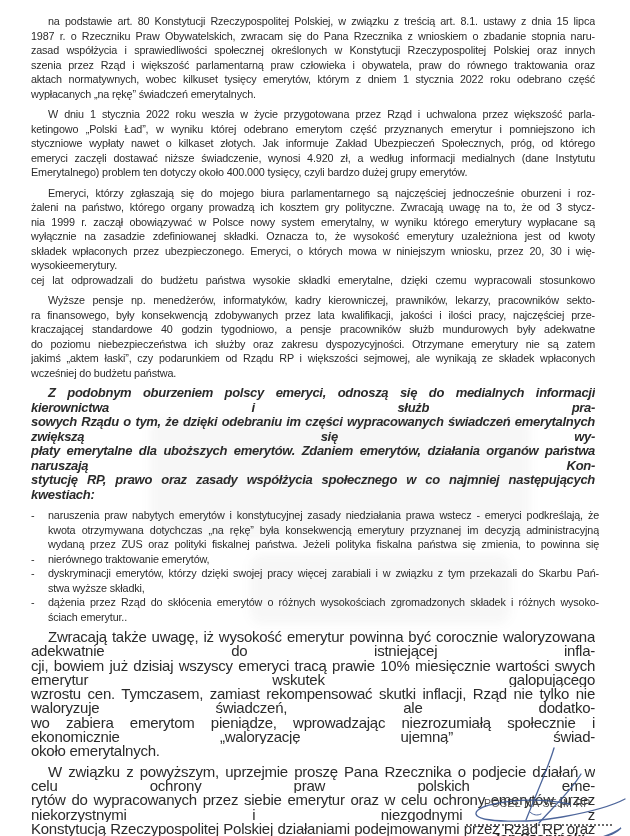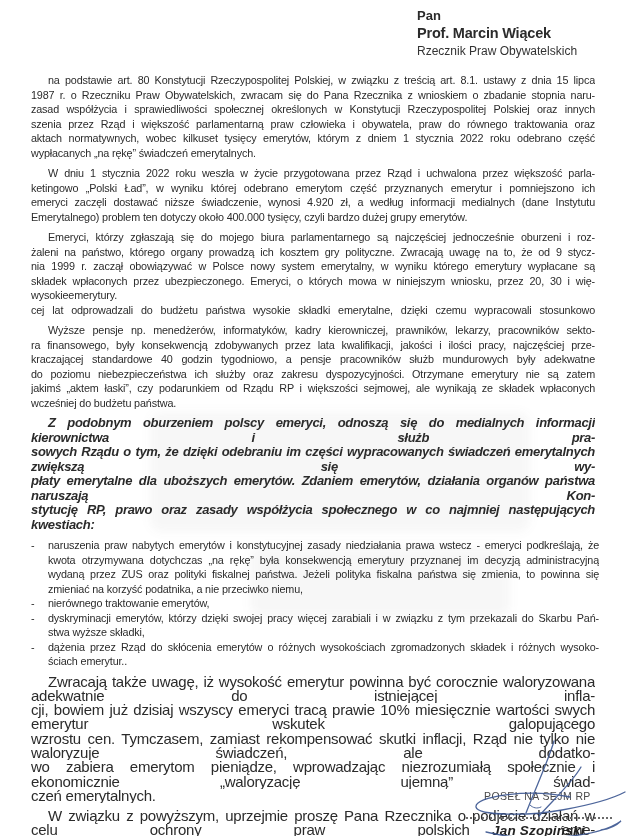--- a/index.html
+++ b/index.html
@@ -66,45 +66,42 @@
   .sig-svg{position:absolute;left:430px;top:728px;}
 </style>
 </head>
 <body>
 
 <div class="page">
 
   <div class="wm wm1"></div>
   <div class="wm wm2"></div>
 
-  <div class="recipient">
-    <div class="salutation">Pan</div>
-    <div class="name">Prof. Marcin Wiącek</div>
-    <div class="title">Rzecznik Praw Obywatelskich</div>
-  </div>
 
   <div class="letter-body">
       <div class="para normal">
         <div class="line indent">na podstawie art. 80 Konstytucji Rzeczypospolitej Polskiej, w związku z treścią art. 8.1. ustawy z dnia 15 lipca</div>
         <div class="line">1987 r. o Rzeczniku Praw Obywatelskich, zwracam się do Pana Rzecznika z wnioskiem o zbadanie stopnia naru-</div>
         <div class="line">zasad współżycia i sprawiedliwości społecznej określonych w Konstytucji Rzeczypospolitej Polskiej oraz innych</div>
         <div class="line">szenia przez Rząd i większość parlamentarną praw człowieka i obywatela, praw do równego traktowania oraz</div>
         <div class="line">aktach normatywnych, wobec kilkuset tysięcy emerytów, którym z dniem 1 stycznia 2022 roku odebrano część</div>
         <div class="line last">wypłacanych „na rękę” świadczeń emerytalnych.</div>
       </div>
       <div class="para normal">
         <div class="line indent">W dniu 1 stycznia 2022 roku weszła w życie przygotowana przez Rząd i uchwalona przez większość parla-</div>
         <div class="line">ketingowo „Polski Ład”, w wyniku której odebrano emerytom część przyznanych emerytur i pomniejszono ich</div>
+        <div class="line">styczniowe wypłaty nawet o kilkaset złotych. Jak informuje Zakład Ubezpieczeń Społecznych, próg, od którego</div>
         <div class="line">emeryci zaczęli dostawać niższe świadczenie, wynosi 4.920 zł, a według informacji medialnych (dane Instytutu</div>
         <div class="line last">Emerytalnego) problem ten dotyczy około 400.000 tysięcy, czyli bardzo dużej grupy emerytów.</div>
       </div>
       <div class="para normal">
         <div class="line indent">Emeryci, którzy zgłaszają się do mojego biura parlamentarnego są najczęściej jednocześnie oburzeni i roz-</div>
-        <div class="line">żaleni na państwo, którego organy prowadzą ich kosztem gry polityczne. Zwracają uwagę na to, że od 9 stycz-</div>
+        <div class="line">żaleni na państwo, którego organy prowadzą ich kosztem gry polityczne. Zwracają uwagę na to, że od 3 stycz-</div>
         <div class="line">nia 1999 r. zaczął obowiązywać w Polsce nowy system emerytalny, w wyniku którego emerytury wypłacane są</div>
+        <div class="line">wyłącznie na zasadzie zdefiniowanej składki. Oznacza to, że wysokość emerytury uzależniona jest od kwoty</div>
         <div class="line">składek wpłaconych przez ubezpieczonego. Emeryci, o których mowa w niniejszym wniosku, przez 20, 30 i wię-</div>
         <div class="line last">wysokieemerytury.</div>
         <div class="line">cej lat odprowadzali do budżetu państwa wysokie składki emerytalne, dzięki czemu wypracowali stosunkowo</div>
       </div>
       <div class="para normal">
         <div class="line indent">Wyższe pensje np. menedżerów, informatyków, kadry kierowniczej, prawników, lekarzy, pracowników sekto-</div>
         <div class="line">ra finansowego, były konsekwencją zdobywanych przez lata kwalifikacji, jakości i ilości pracy, najczęściej prze-</div>
         <div class="line">kraczającej standardowe 40 godzin tygodniowo, a pensje pracowników służb mundurowych były adekwatne</div>
         <div class="line">do poziomu niebezpieczeństwa ich służby oraz zakresu dyspozycyjności. Otrzymane emerytury nie są zatem</div>
         <div class="line">jakimś „aktem łaski”, czy podarunkiem od Rządu RP i większości sejmowej, ale wynikają ze składek wpłaconych</div>
@@ -116,21 +113,20 @@
         <div class="line">płaty emerytalne dla uboższych emerytów. Zdaniem emerytów, działania organów państwa naruszają Kon-</div>
         <div class="line last">stytucję RP, prawo oraz zasady współżycia społecznego w co najmniej następujących kwestiach:</div>
       </div>
       <div class="bullet-list">
         <div class="list-item">
           <span class="dash">-</span>
           <div class="lines">
             <div class="line">naruszenia praw nabytych emerytów i konstytucyjnej zasady niedziałania prawa wstecz - emeryci podkreślają, że</div>
             <div class="line">kwota otrzymywana dotychczas „na rękę” była konsekwencją emerytury przyznanej im decyzją administracyjną</div>
             <div class="line">wydaną przez ZUS oraz polityki fiskalnej państwa. Jeżeli polityka fiskalna państwa się zmienia, to powinna się</div>
-            <div class="line last">zmieniać na korzyść podatnika, a nie przeciwko niemu,</div>
           </div>
         </div>
         <div class="list-item">
           <span class="dash">-</span>
           <div class="lines">
             <div class="line last">nierównego traktowanie emerytów,</div>
           </div>
         </div>
         <div class="list-item">
           <span class="dash">-</span>
@@ -145,21 +141,21 @@
             <div class="line">dążenia przez Rząd do skłócenia emerytów o różnych wysokościach zgromadzonych składek i różnych wysoko-</div>
             <div class="line last">ściach emerytur..</div>
           </div>
         </div>
       </div>
       <div class="para condensed">
         <div class="line indent">Zwracają także uwagę, iż wysokość emerytur powinna być corocznie waloryzowana adekwatnie do istniejącej infla-</div>
         <div class="line">cji, bowiem już dzisiaj wszyscy emeryci tracą prawie 10% miesięcznie wartości swych emerytur wskutek galopującego</div>
         <div class="line">wzrostu cen. Tymczasem, zamiast rekompensować skutki inflacji, Rząd nie tylko nie waloryzuje świadczeń, ale dodatko-</div>
         <div class="line">wo zabiera emerytom pieniądze, wprowadzając niezrozumiałą społecznie i ekonomicznie „waloryzację ujemną” świad-</div>
-        <div class="line last">czeń emerytalnych.</div>
+        <div class="line last">około emerytalnych.</div>
       </div>
       <div class="para condensed">
         <div class="line indent">W związku z powyższym, uprzejmie proszę Pana Rzecznika o podjecie działań w celu ochrony praw polskich eme-</div>
         <div class="line">rytów do wypracowanych przez siebie emerytur oraz w celu ochrony emerytów przez niekorzystnymi i niezgodnymi z</div>
         <div class="line last">Konstytucją Rzeczypospolitej Polskiej działaniami podejmowanymi przez Rząd RP oraz na wniosek Zakład RP.</div>
       </div>
     </div>
 
   <div class="signature-block">
     <div class="sig-role">POSEŁ NA SEJM RP</div>

